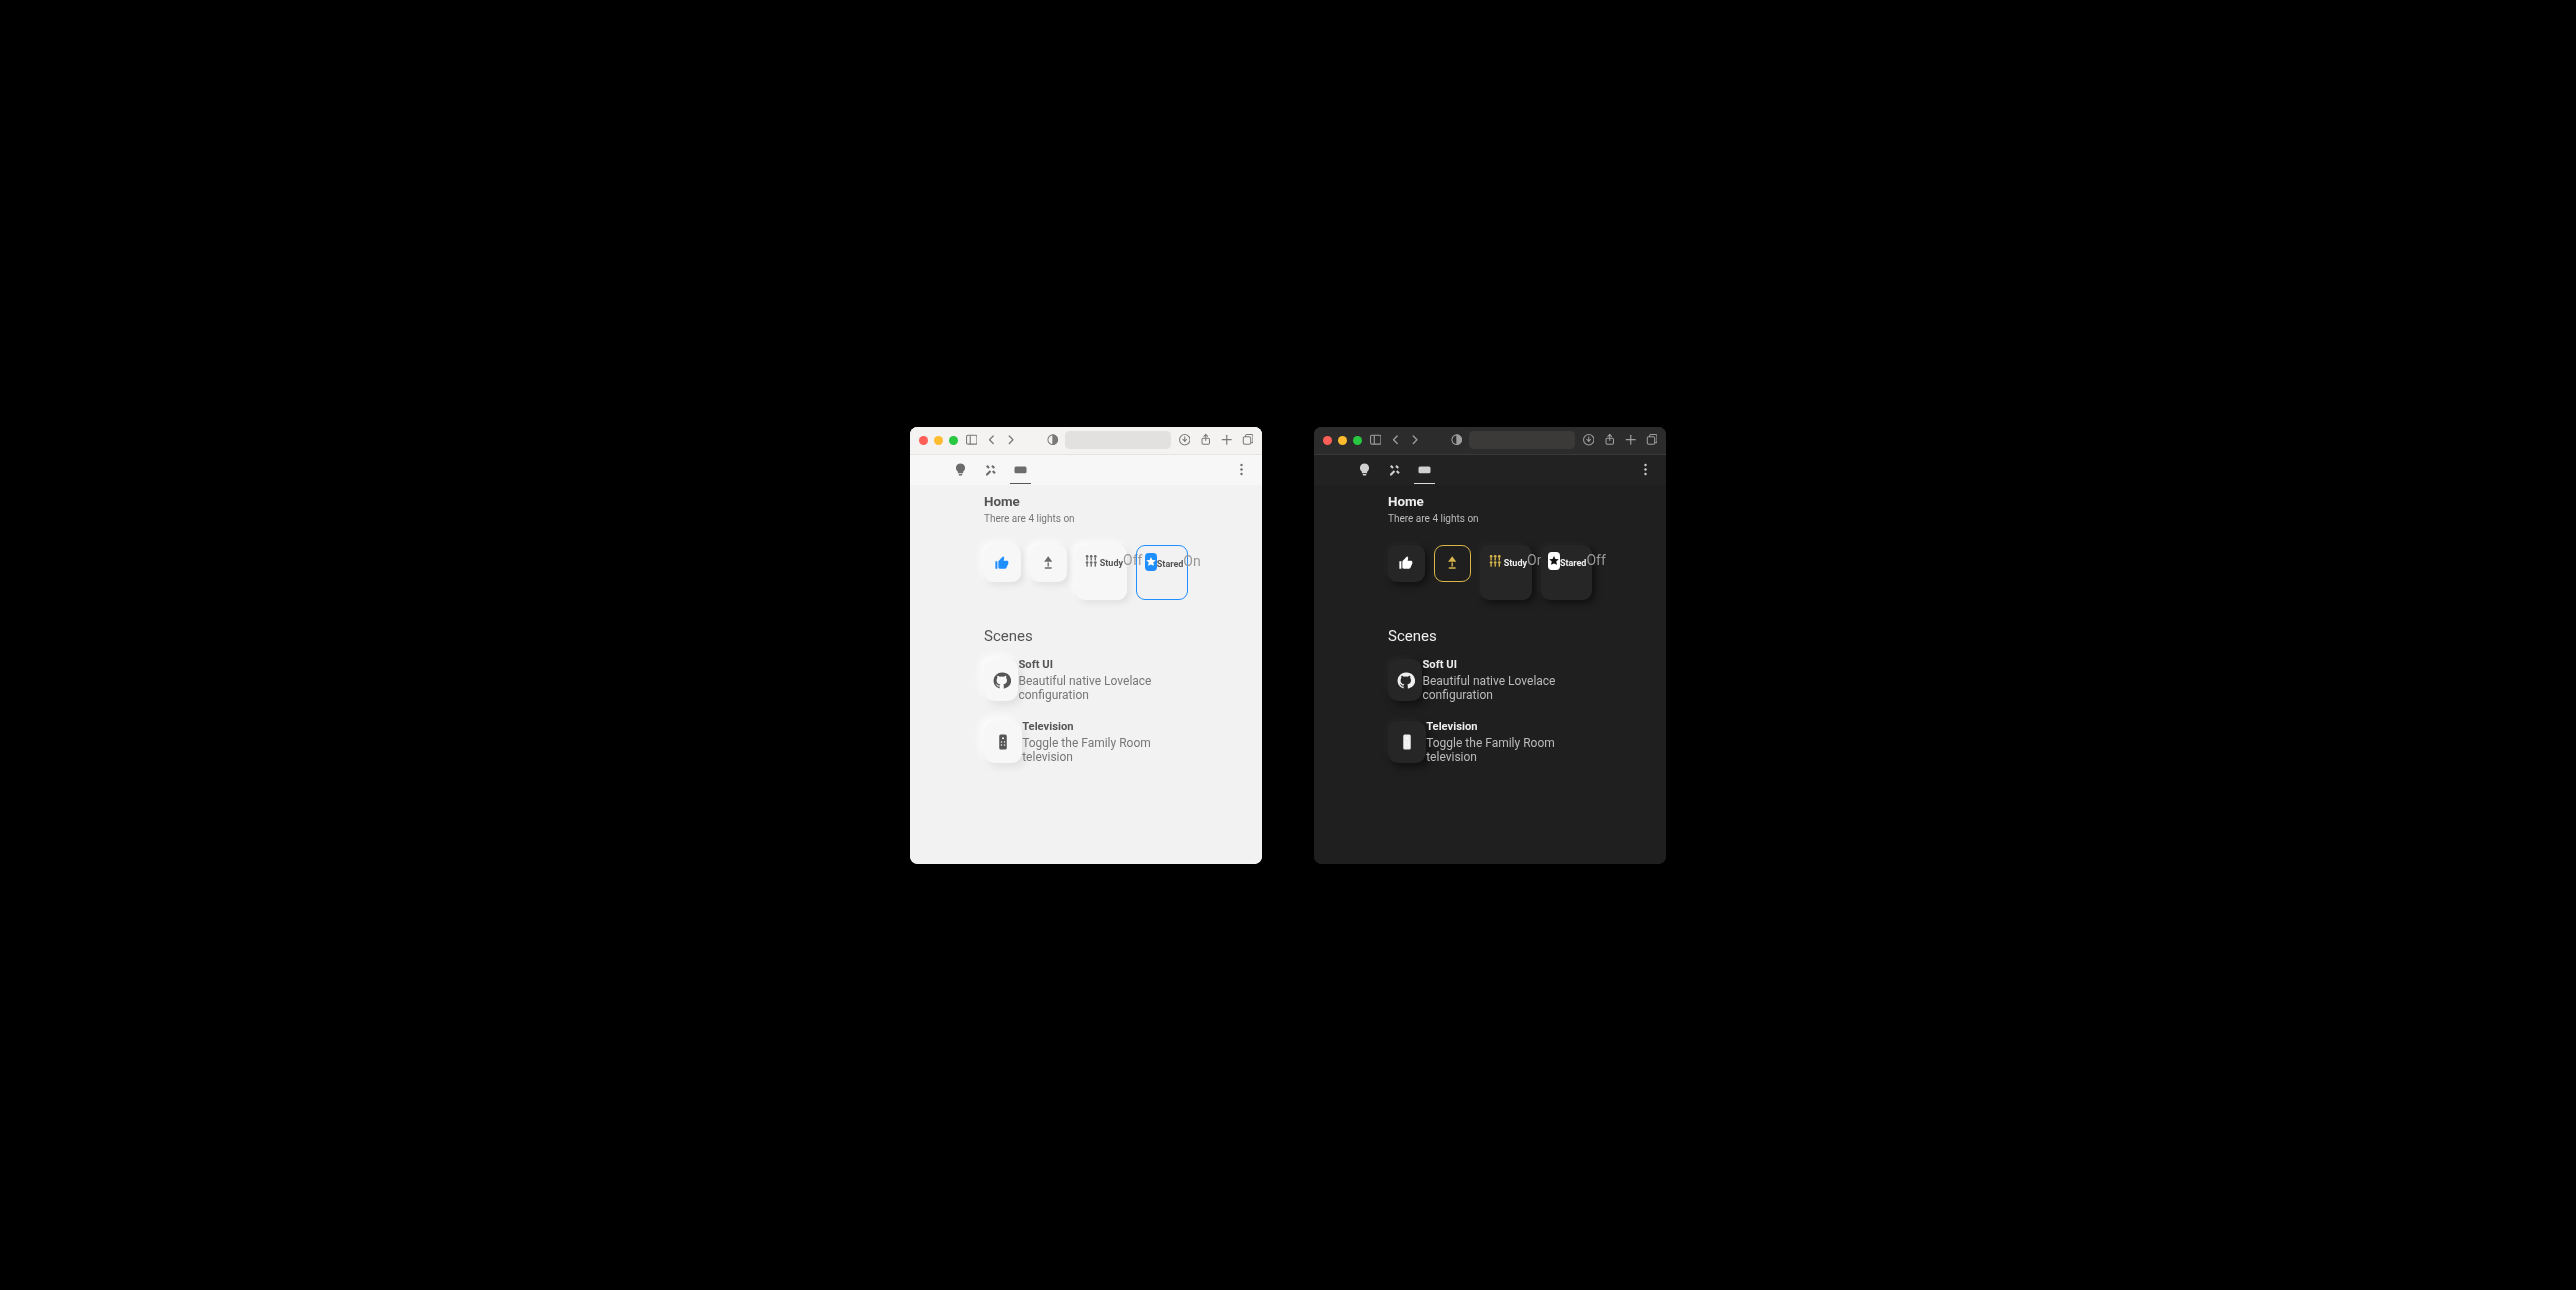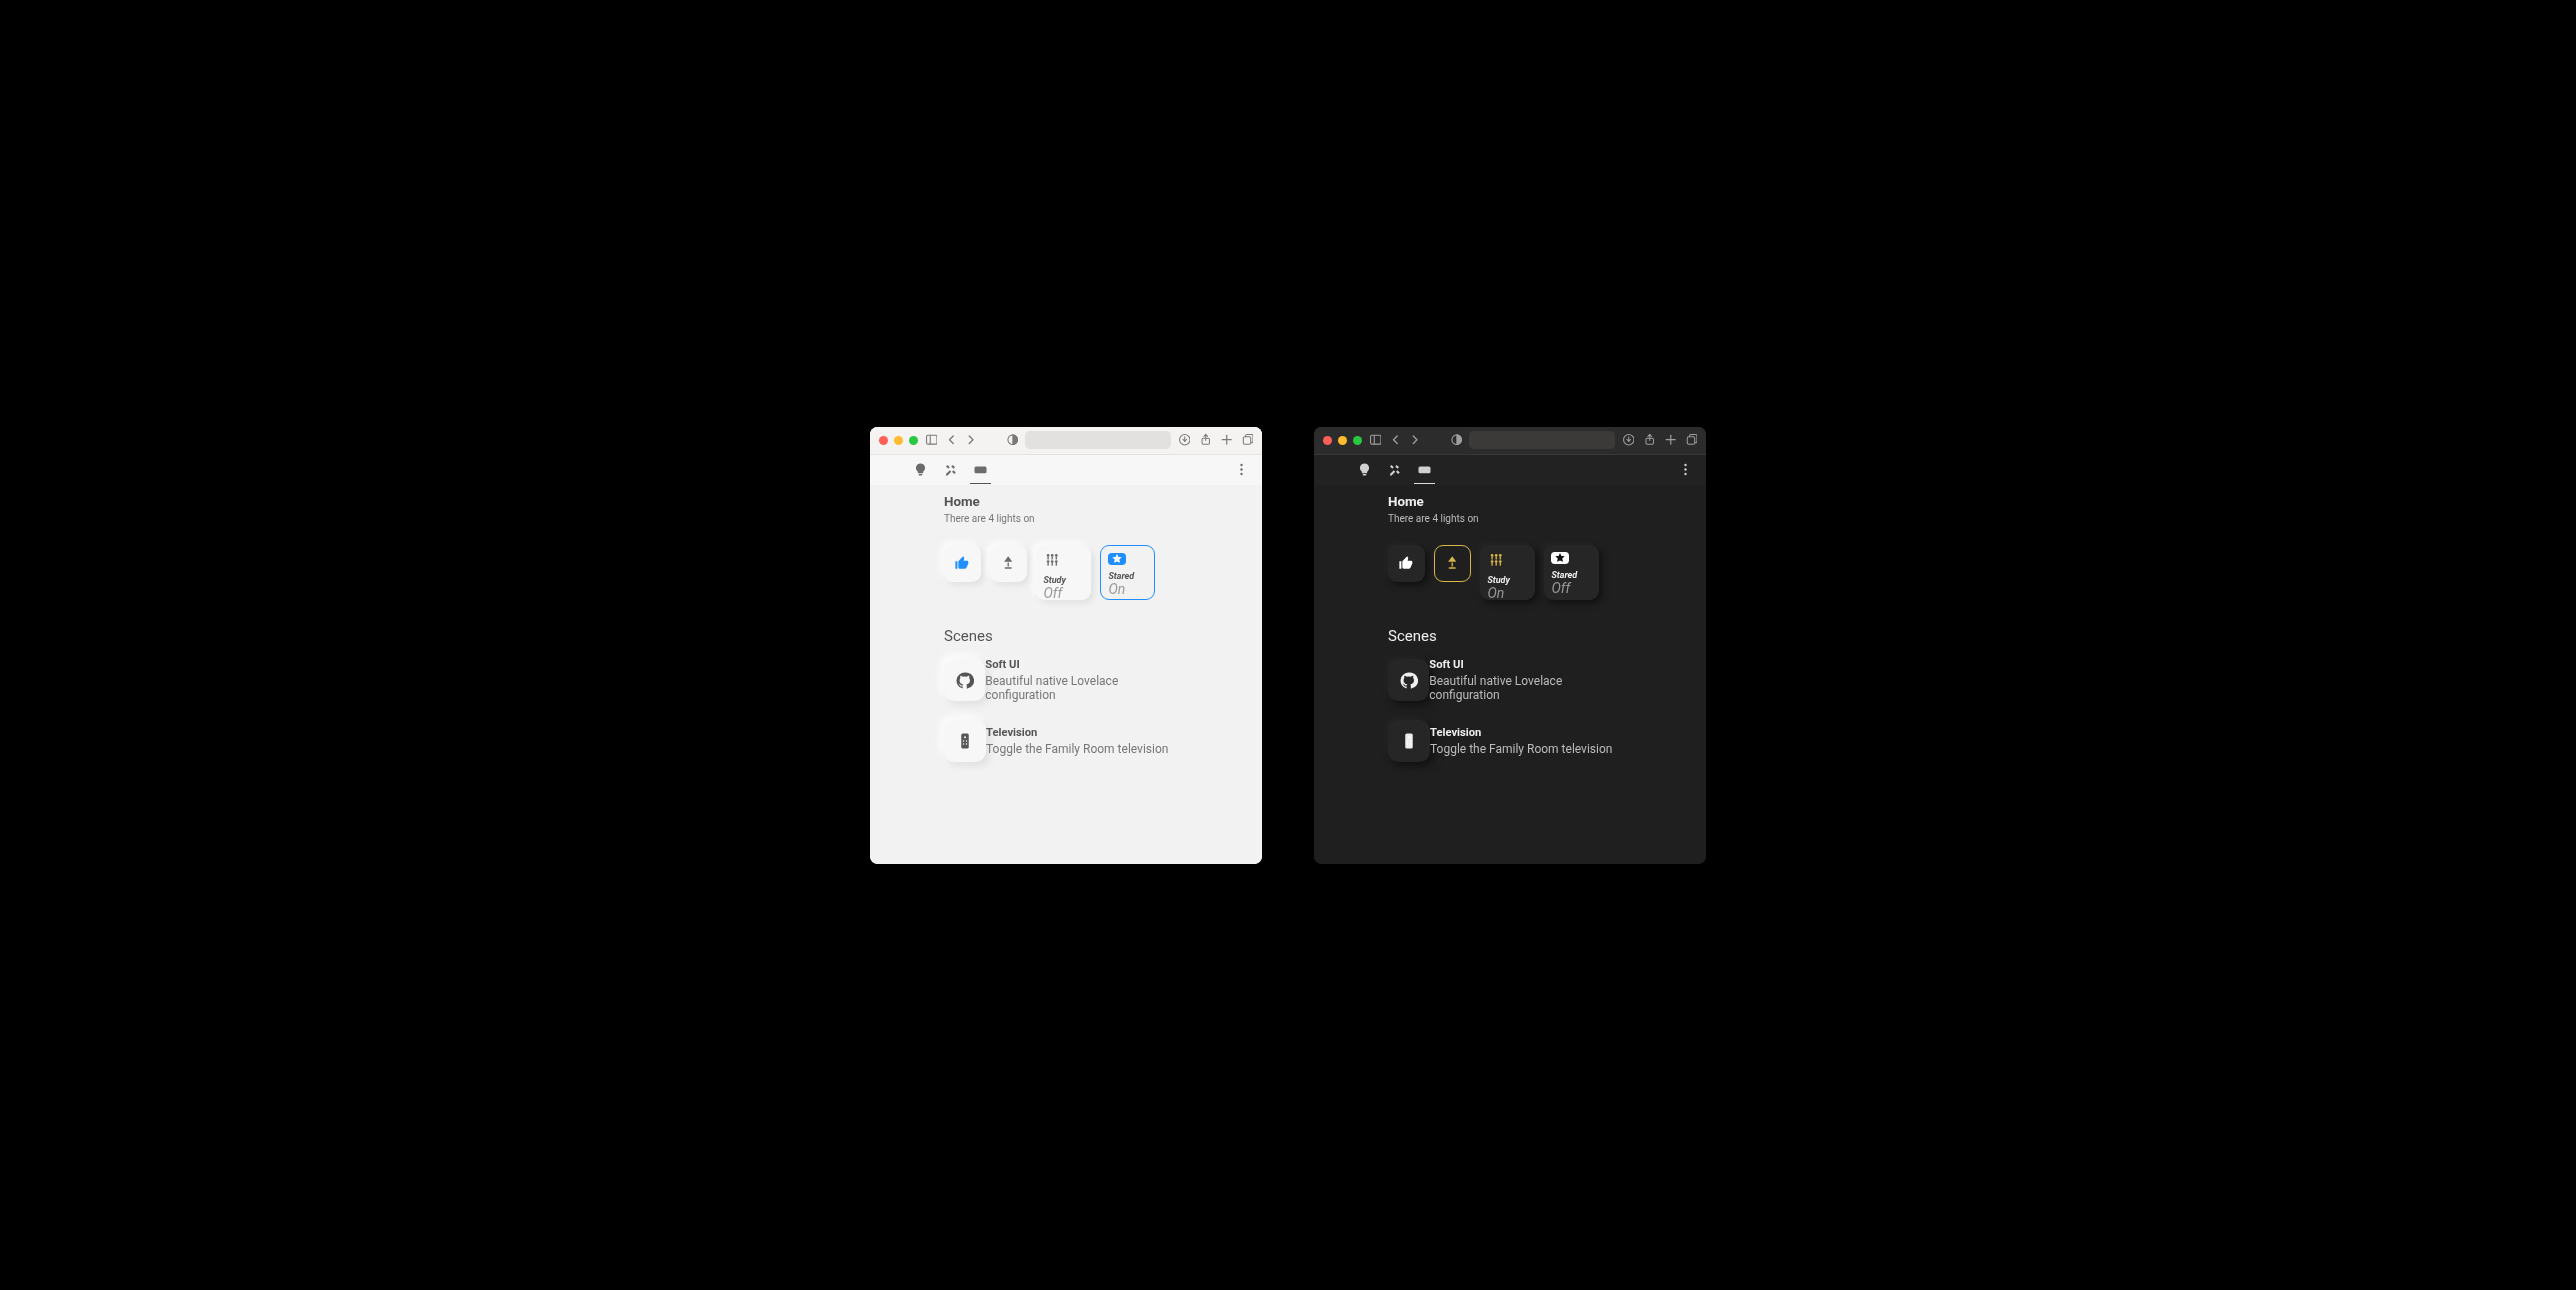--- a/index.html
+++ b/index.html
@@ -7,21 +7,21 @@
   body {
     background: #000;
     font-family: -apple-system, BlinkMacSystemFont, "Segoe UI", Roboto, sans-serif;
     display: flex;
     align-items: center;
     justify-content: center;
     gap: 52px;
     min-height: 100vh;
   }
   .window {
-    width: 392px;
+    width: 352px;
     height: 437px;
     border-radius: 7.4px;
     overflow: hidden;
     display: flex;
     flex-direction: column;
     box-shadow: 0 7.4px 30px rgba(0,0,0,.5);
   }
   .light { background: #f7f7f7; color: #444; }
   .dark  { background: #222; color: #eee; }
   
@@ -63,22 +63,22 @@
   
   .content { padding: 9px 74px 18px 74px; overflow:auto; flex:1;}
   .light .content { background:#f2f2f2; }
   .dark  .content { background:#1f1f1f; }
   .h1 { font-size:13.4px; font-weight:700; margin-bottom:4.5px;}
   .light .h1{color:#555;} .dark .h1{color:#eee;}
   .subtext{font-size:10px;}
   .light .subtext{color:#777;} .dark .subtext{color:#bbb;}
   .tile-row{display:flex; gap:9px; margin:21px 0 27px 0; align-items:flex-start;}
   .tile{
-    border-radius:9px; padding:7.4px; display:flex; flex-direction:column;
-    cursor:pointer; min-width:37px;font-style:italic;
+    border-radius:9px; padding:7.4px; display:flex; 
+    cursor:pointer; min-width:37px;
   }
   .tile.compact{width:37px;height:37px;align-items:center;justify-content:center;}
   .tile.wide{width:55px;height:55px;}
   .light .tile{background:#f7f7f7; box-shadow: 3px 3px 7.4px rgba(0,0,0,.08), -3px -3px 7.4px rgba(255,255,255,.9);}
   .dark  .tile{background:#262626; box-shadow: 3px 3px 7.4px rgba(0,0,0,.5), -2.2px -2.2px 6px rgba(255,255,255,.03);}
   .tile.outlined{background:transparent; box-shadow:none;}
   .light .tile.outlined{border:1.1px solid #1f8fff;}
   .dark  .tile.outlined{border:1.1px solid #d9b64a;}
   .tile .t-label{font-size:9px;font-weight:700;margin-top:6px;}
   .tile .t-state{font-size:14px;}

